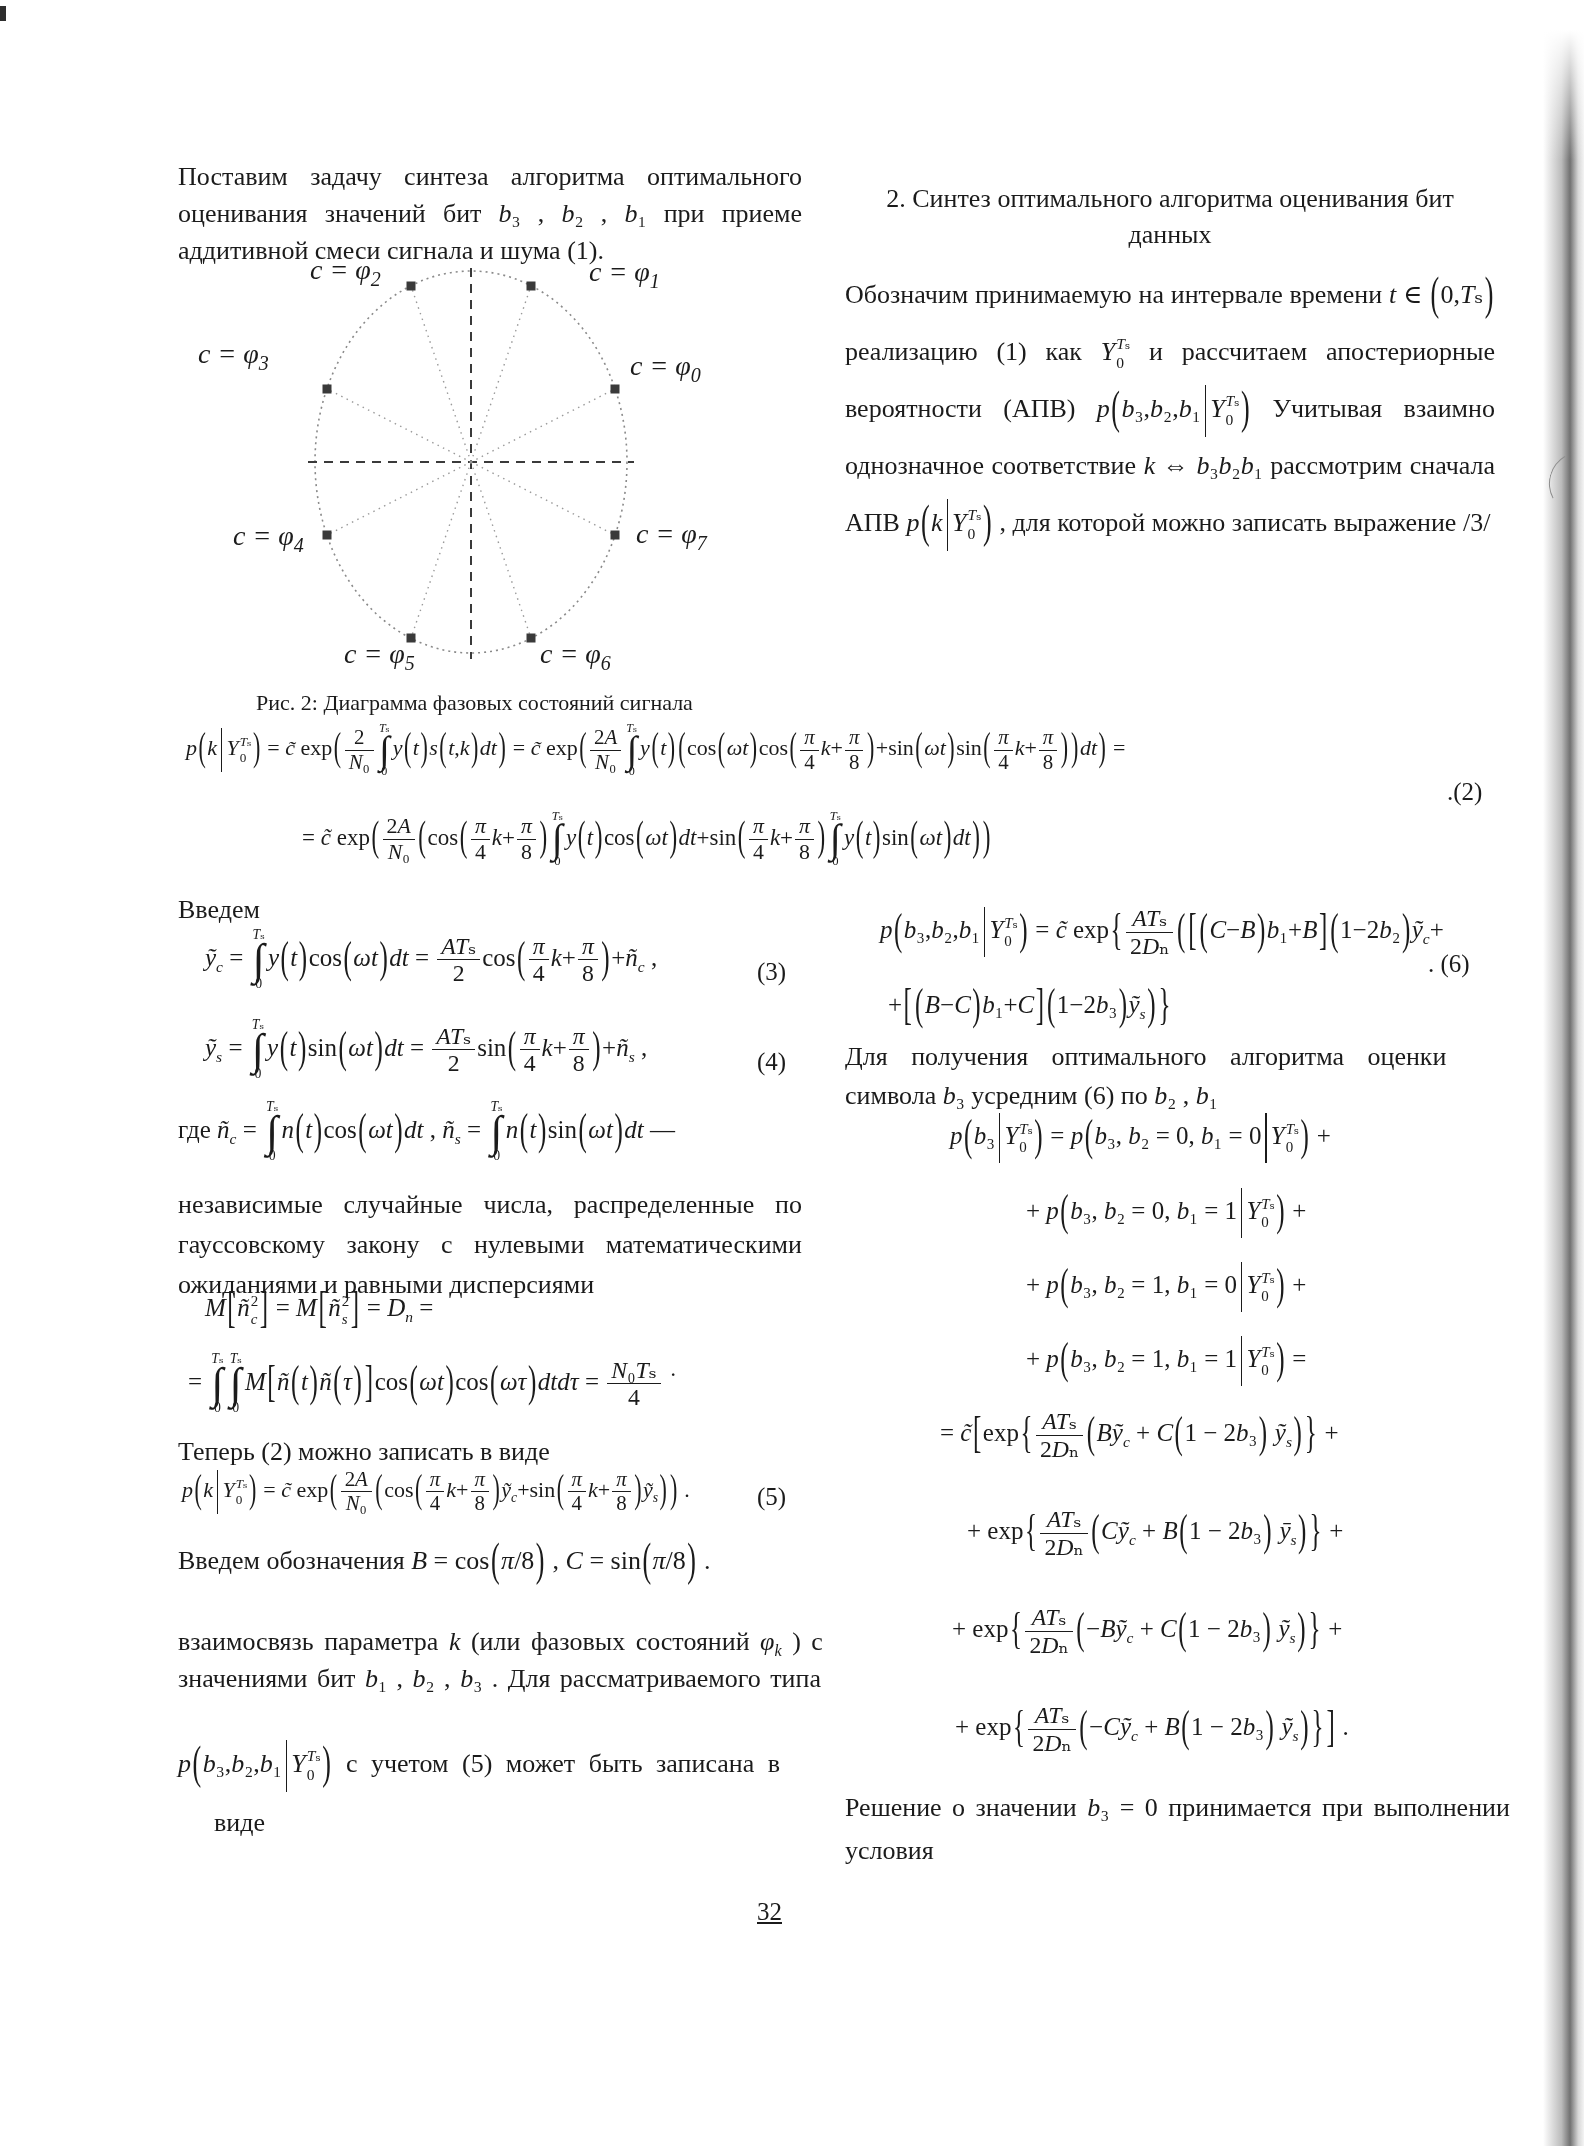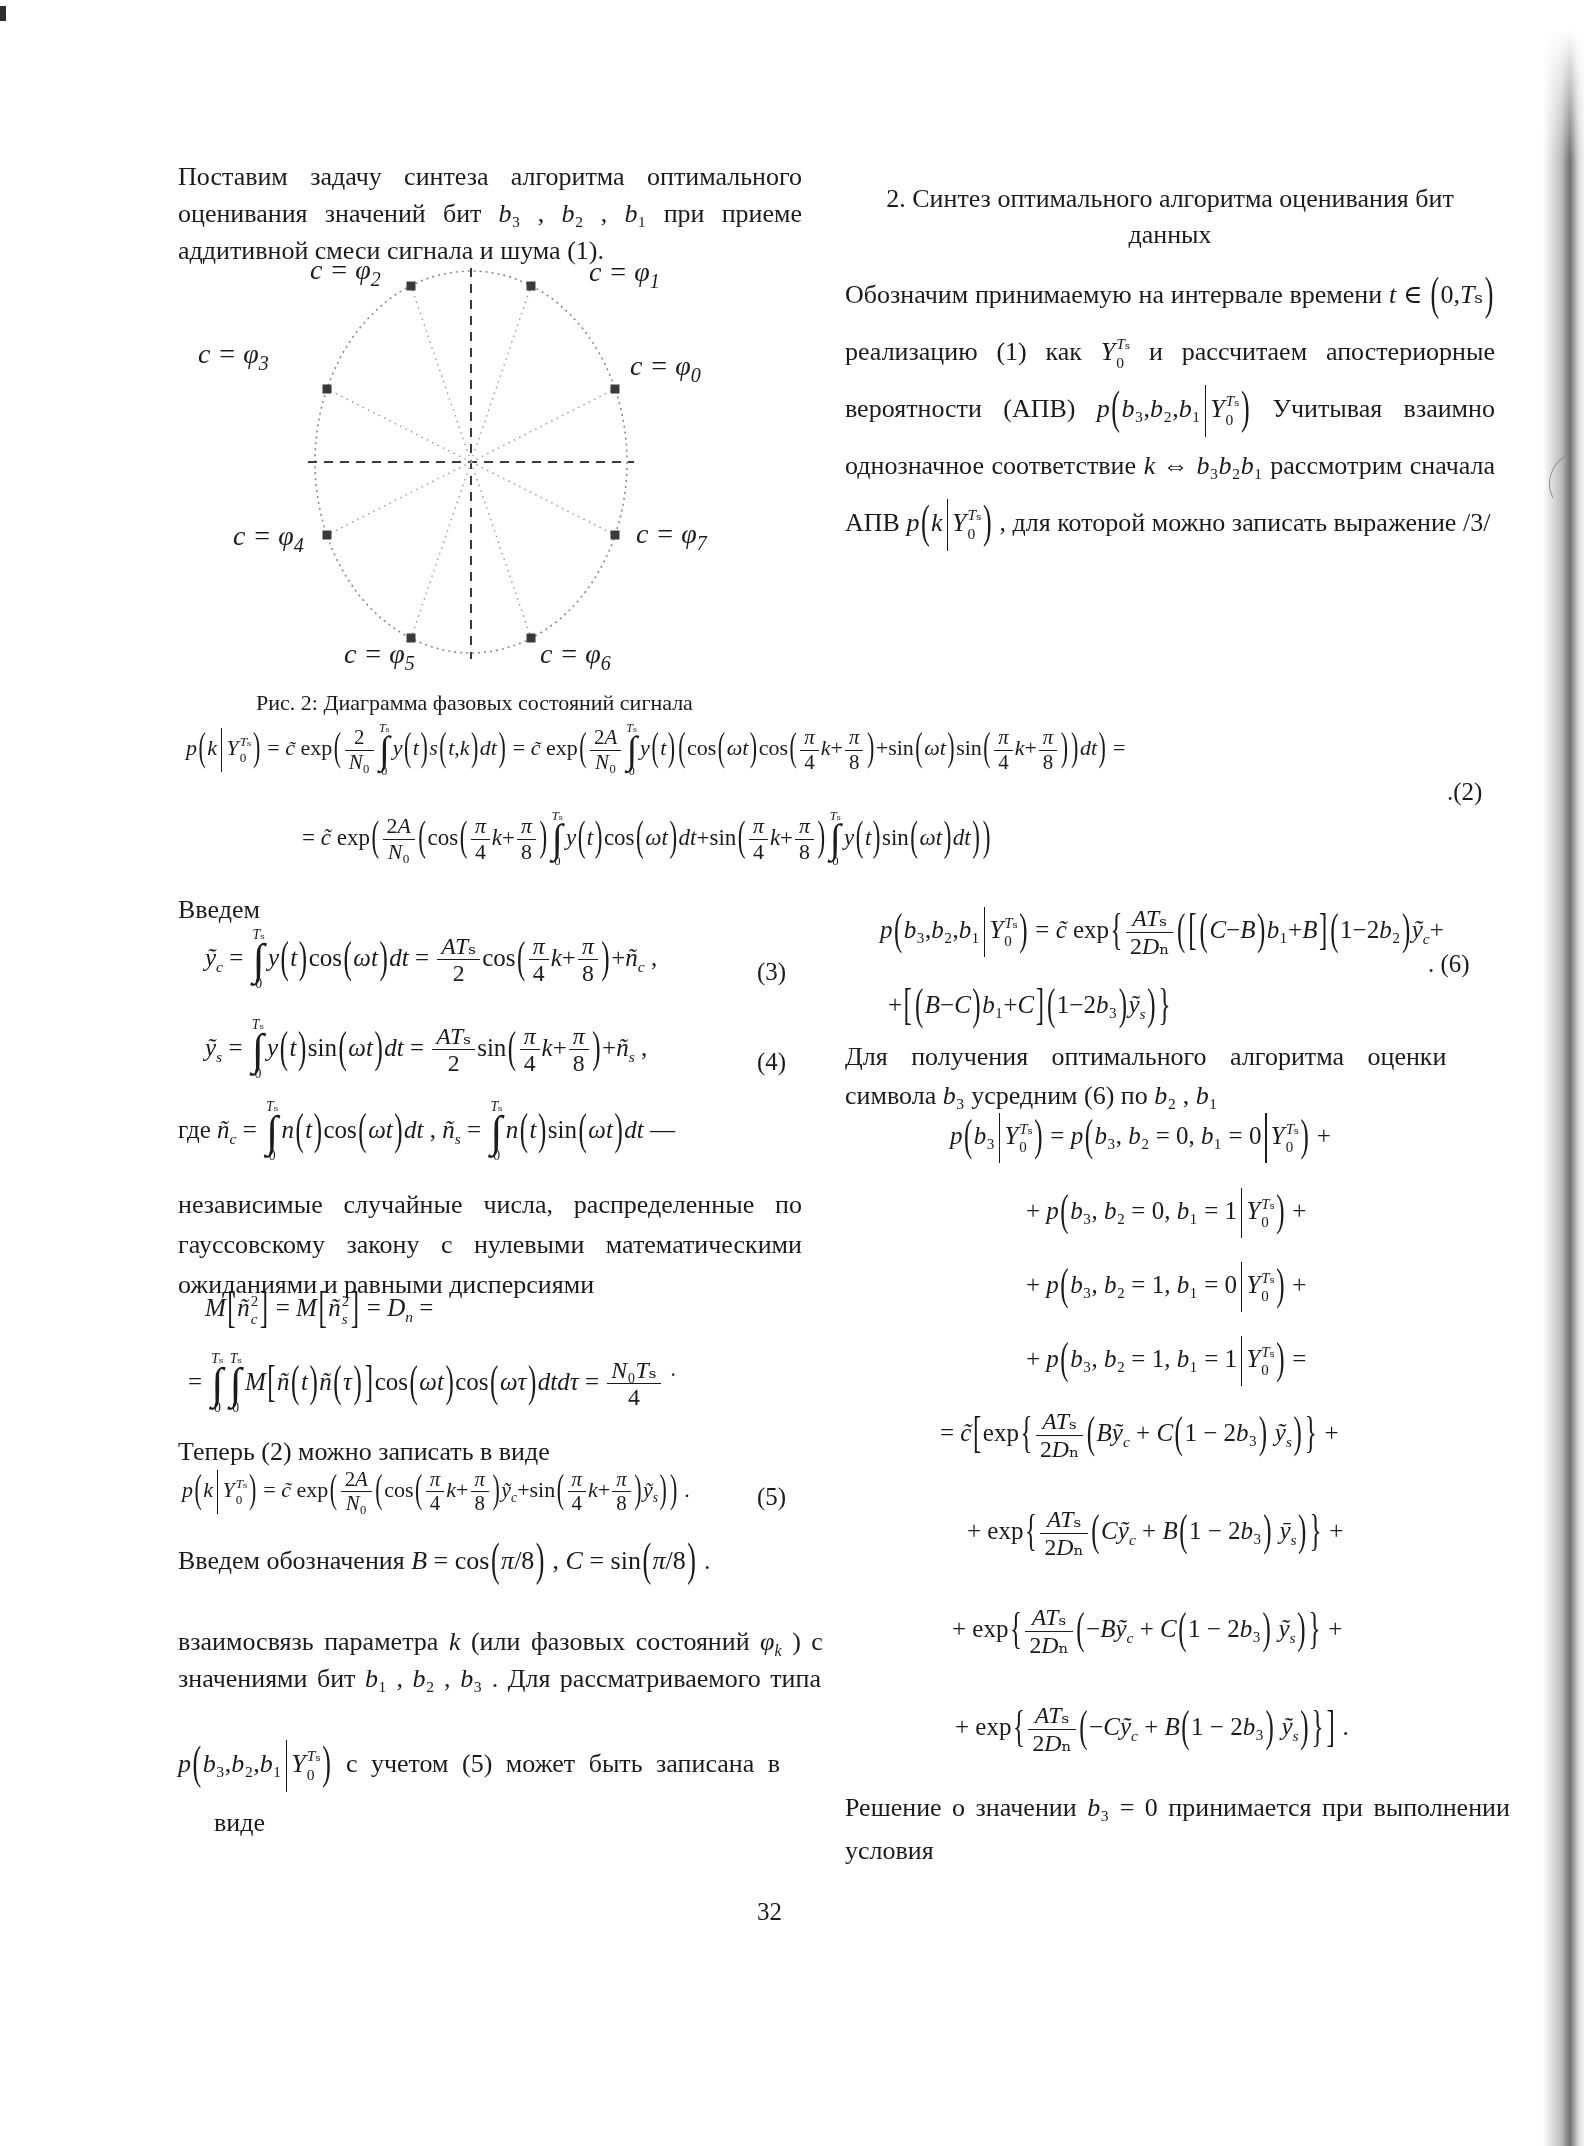--- a/index.html
+++ b/index.html
@@ -19,21 +19,21 @@
   .ig{display:inline-block;vertical-align:middle;text-align:center;line-height:1;margin:0 3px;}
   .ig .il{display:block;font-size:.55em;line-height:1.05;}
   .ig .is{display:block;font-size:1.75em;line-height:.8;}
   .bd{display:inline-block;transform:scaleY(1.8);transform-origin:50% 52%;margin:0 1.5px;}
   .vb{display:inline-block;width:1.4px;height:2em;background:#1b1b1b;vertical-align:middle;margin:0 4px;}
   sub{font-size:.62em;}
   .phl{position:absolute;font-size:28px;font-style:italic;white-space:nowrap;}
   .phl sub{font-size:20px;}
   .cap{position:absolute;font-size:22px;}
   .eqno{position:absolute;font-size:25px;white-space:nowrap;}
-  .pg{position:absolute;font-size:25px;}
+  .pg{position:absolute;font-size:25px;text-decoration:underline;}
   
   .band{position:absolute;left:1543px;top:30px;width:41px;height:2116px;
         background:linear-gradient(to right,rgba(130,130,130,0) 0%,rgba(105,105,105,.45) 45%,rgba(66,66,66,.75) 66%,rgba(140,140,140,.35) 86%,rgba(185,185,185,.15) 100%);}
   .bandfade{position:absolute;left:0;top:0;width:100%;height:130px;
         background:linear-gradient(to bottom,#ffffff 0%,rgba(255,255,255,0) 100%);}
   .curl{position:absolute;left:1549px;top:452px;width:58px;height:60px;border:1.6px solid transparent;
         border-left-color:#8e8e8e;border-radius:50%;transform:rotate(16deg);}
   .speck{position:absolute;left:0;top:6px;width:6px;height:15px;background:#2e2e2e;}
 </style>
 </head>

